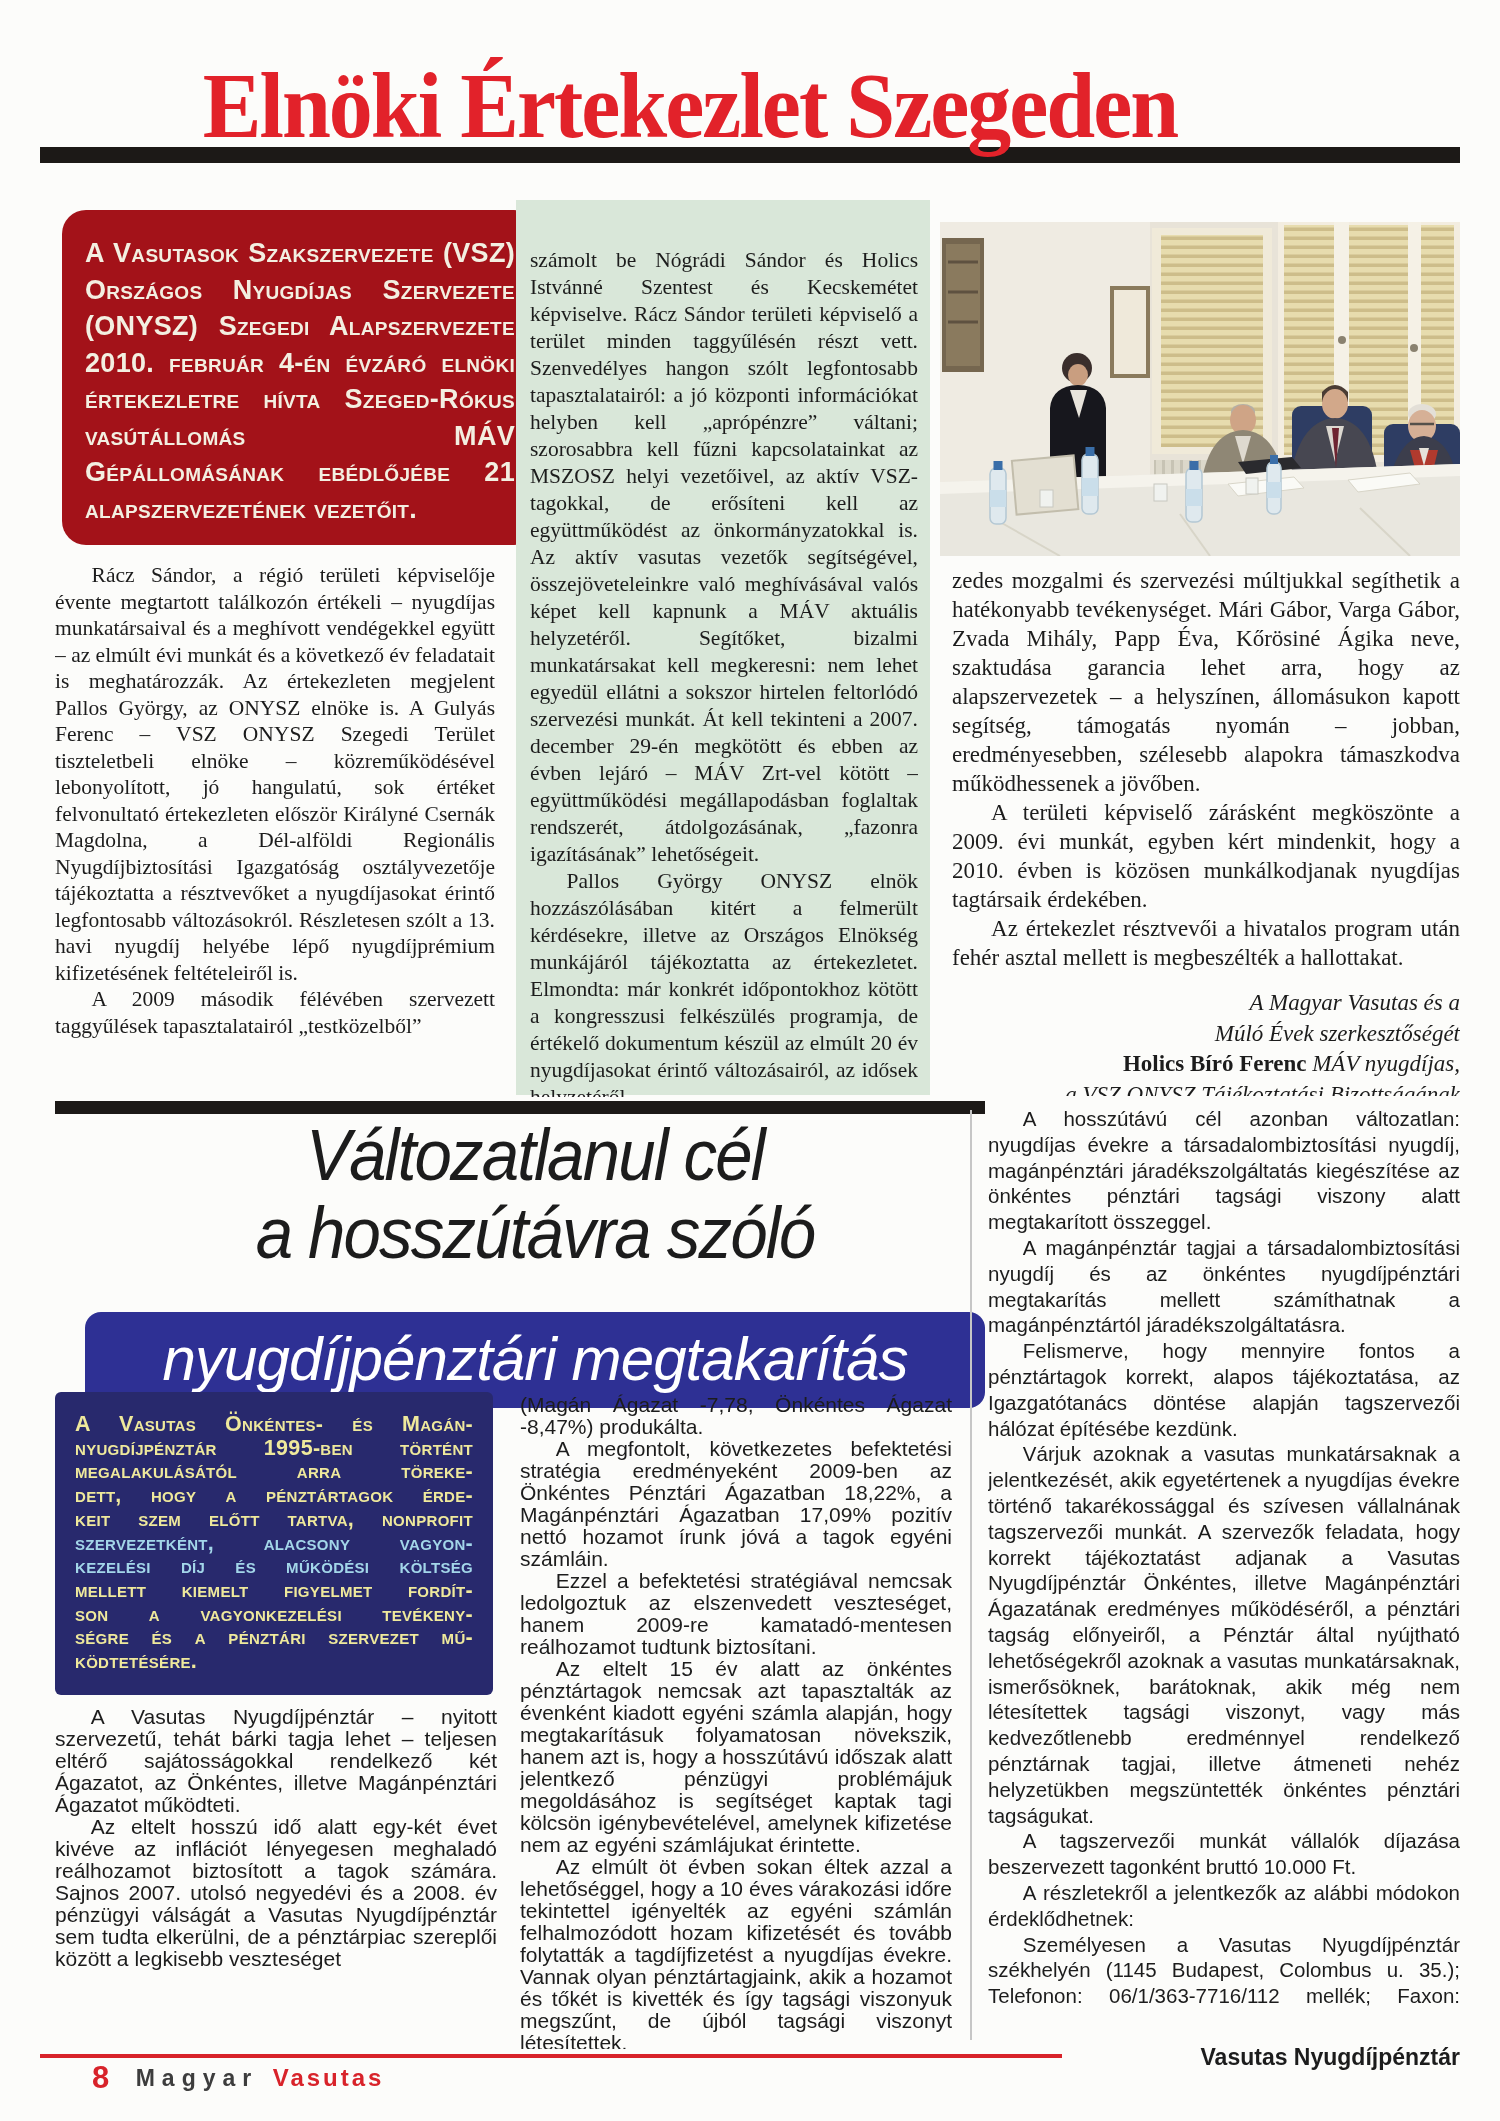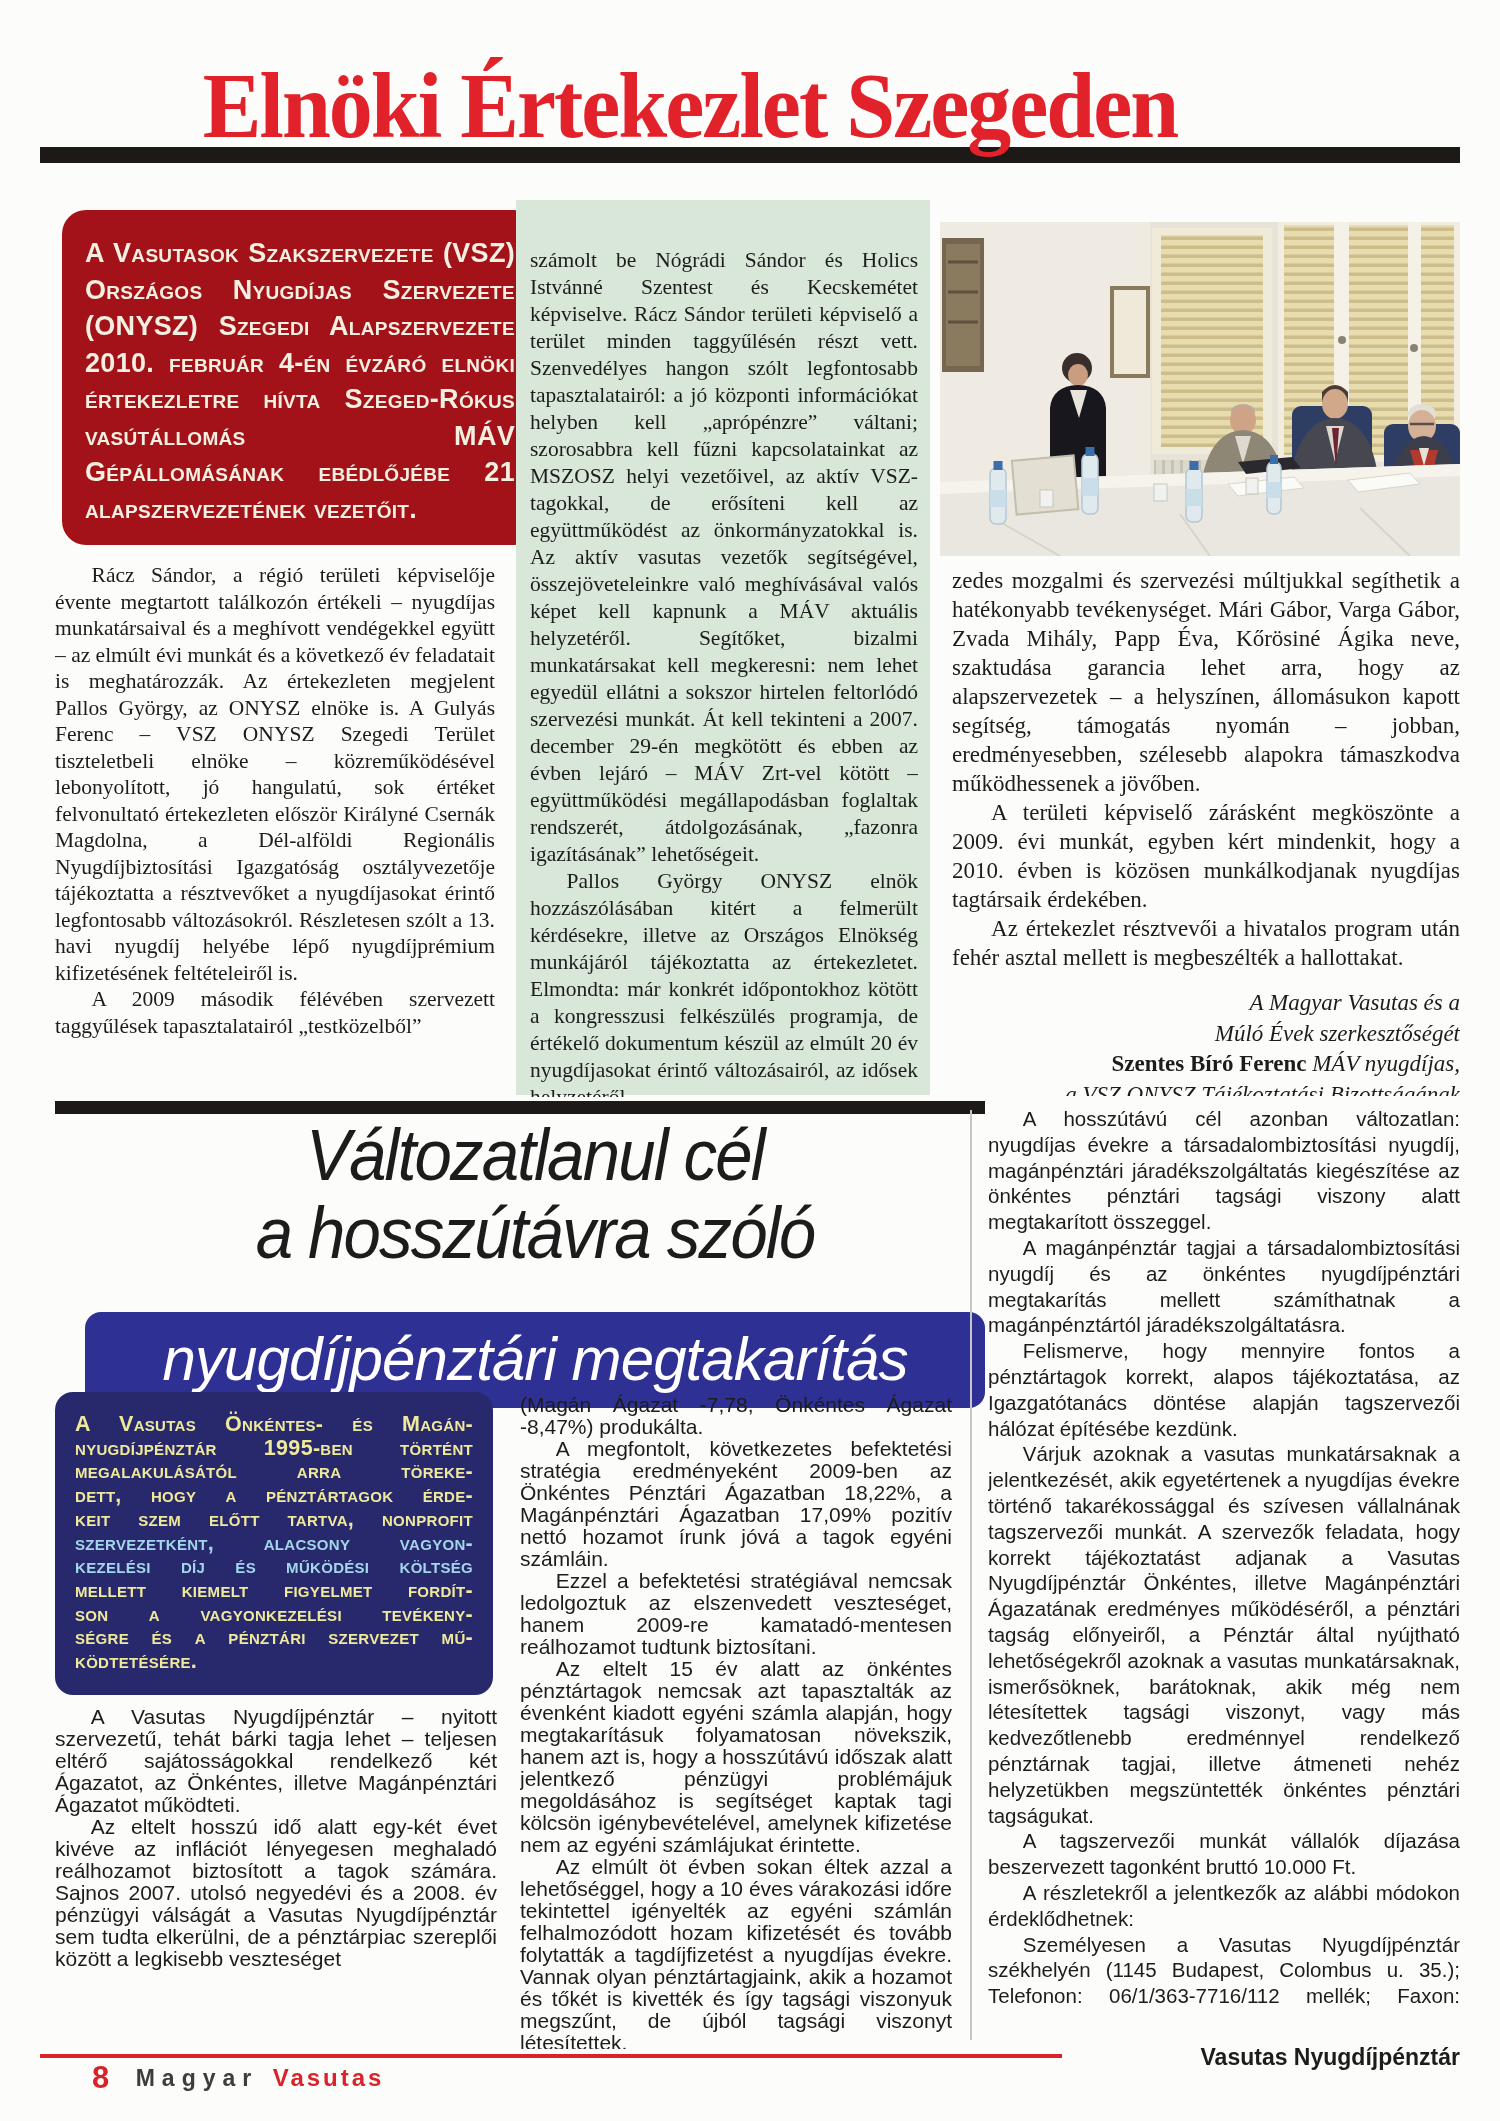--- a/index.html
+++ b/index.html
@@ -38,21 +38,21 @@
             font-size:73px;line-height:78px;letter-spacing:-2px;
             transform:scaleX(.92);transform-origin:center;white-space:nowrap;}
   .headline2{top:1194px;}
   .headline-box{left:85px;top:1312px;width:900px;height:96px;border-radius:16px;}
   .headline-box-text{width:100%;text-align:center;color:#ffffff;
             font-family:"Liberation Sans",sans-serif;font-style:italic;
             font-size:62px;line-height:94px;letter-spacing:-1px;
             transform:scaleX(.97);transform-origin:center;white-space:nowrap;}
 
   
-  .navy-box{left:55px;top:1392px;width:438px;height:303px;border-radius:18px;
+  .navy-box{left:55px;top:1392px;width:438px;height:303px;border-radius:6px;
             padding:21px 20px;box-sizing:border-box;
             font-family:"Liberation Sans",sans-serif;font-weight:bold;
             font-variant-caps:small-caps;font-size:21.5px;line-height:23.7px;
             letter-spacing:.3px;}
   .navy-box p{text-indent:0;text-align:justify;text-align-last:justify;}
   .navy-box p:last-child{text-align-last:left;}
   .sans-col{font-family:"Liberation Sans",sans-serif;font-size:21px;line-height:22px;}
   .colA{left:55px;top:1706px;width:442px;height:345px;overflow:hidden;}
   .colB{left:520px;top:1394px;width:432px;height:655px;overflow:hidden;}
   .colC{left:988px;top:1106px;width:472px;height:900px;overflow:hidden;
@@ -187,21 +187,21 @@
 
   <div class="abs col col3">
     <div>
         <p class="noindent">zedes mozgalmi és szervezési múltjukkal segíthetik a hatékonyabb tevékenységet. Mári Gábor, Varga Gábor, Zvada Mihály, Papp Éva, Kőrösiné Ágika neve, szaktudása garancia lehet arra, hogy az alapszervezetek – a helyszínen, állomásukon kapott segítség, támogatás nyomán – jobban, eredményesebben, szélesebb alapokra támaszkodva működhessenek a jövőben.</p>
         <p>A területi képviselő zárásként megköszönte a 2009. évi munkát, egyben kért mindenkit, hogy a 2010. évben is közösen munkálkodjanak nyugdíjas tagtársaik érdekében.</p>
         <p>Az értekezlet résztvevői a hivatalos program után fehér asztal mellett is megbeszélték a hallottakat.</p>
       </div>
     <div class="byline">
         <p><span style="font-style: italic;">A Magyar Vasutas és a</span></p>
         <p><span style="font-style: italic;">Múló Évek szerkesztőségét</span></p>
-        <p><span style="font-weight: bold;">Szentes Bíró Ferenc </span><span style="font-style: italic;">MÁV nyugdíjas,</span></p>
+        <p><span style="font-weight: bold;">Holics Bíró Ferenc </span><span style="font-style: italic;">MÁV nyugdíjas,</span></p>
         <p><span style="font-style: italic;">a VSZ ONYSZ Tájékoztatási Bizottságának</span></p>
       </div>
   </div>
 
   <div class="abs divider" style="background:#1c1917;"></div>
   <div class="abs headline">Változatlanul cél</div>
   <div class="abs headline headline2">a hosszútávra szóló</div>
   <div class="abs headline-box" style="background:#2e3094;">
     <div class="headline-box-text">nyugdíjpénztári megtakarítás</div>
   </div>

